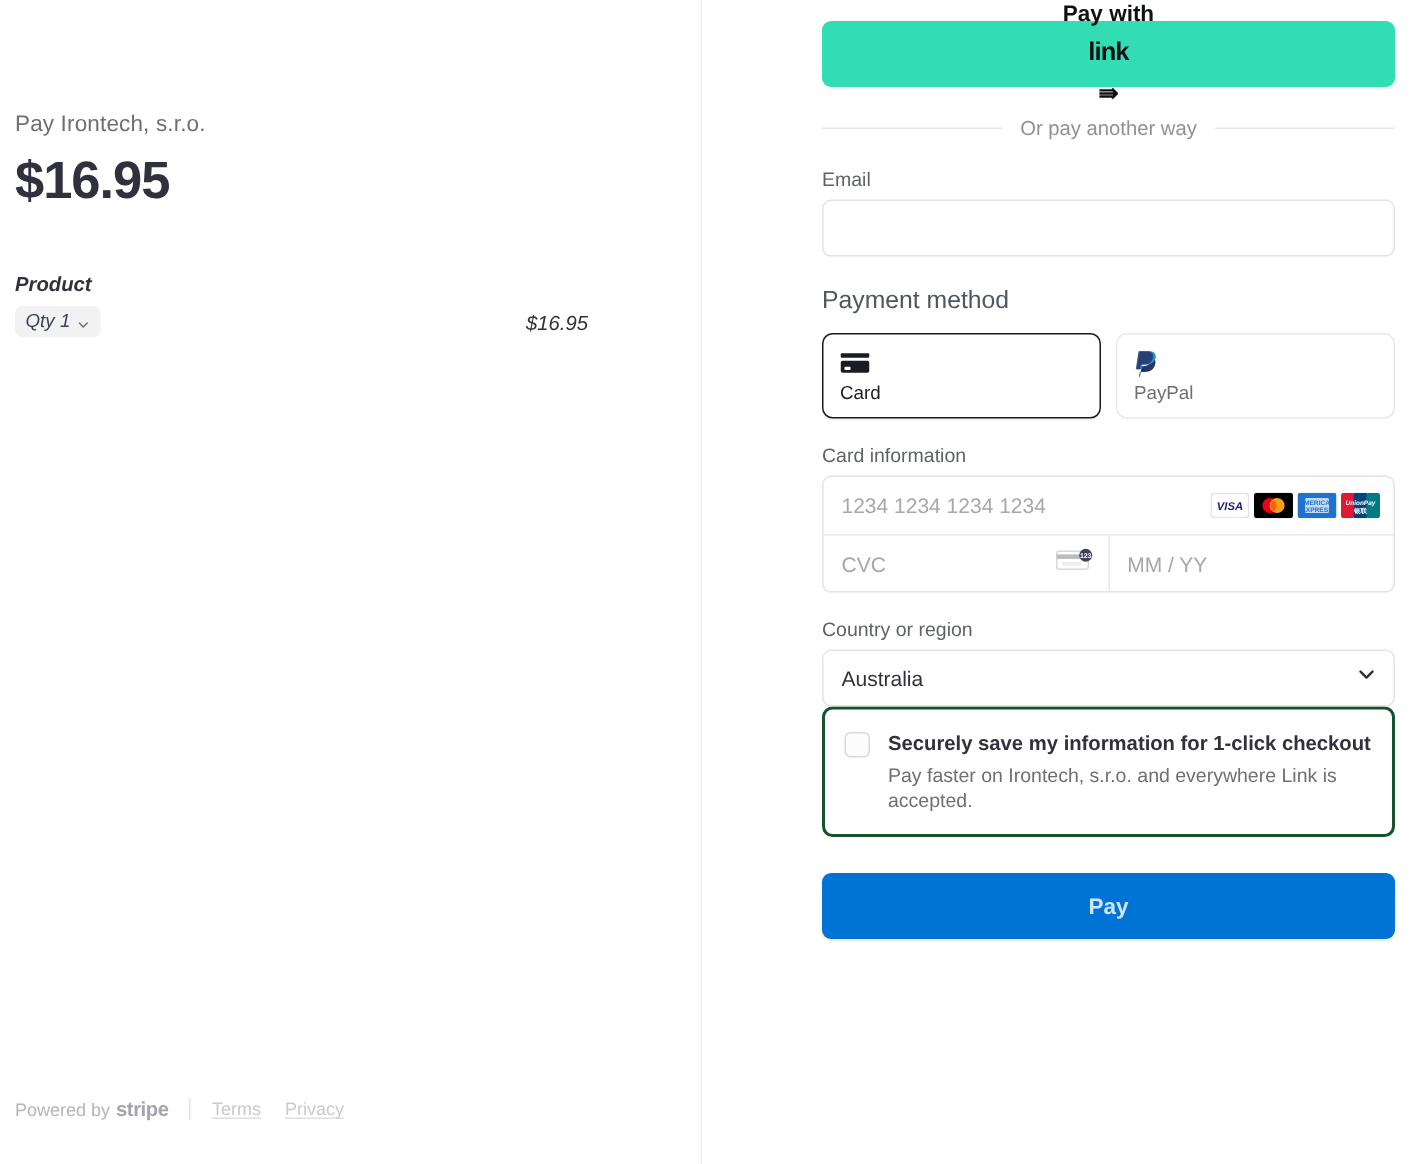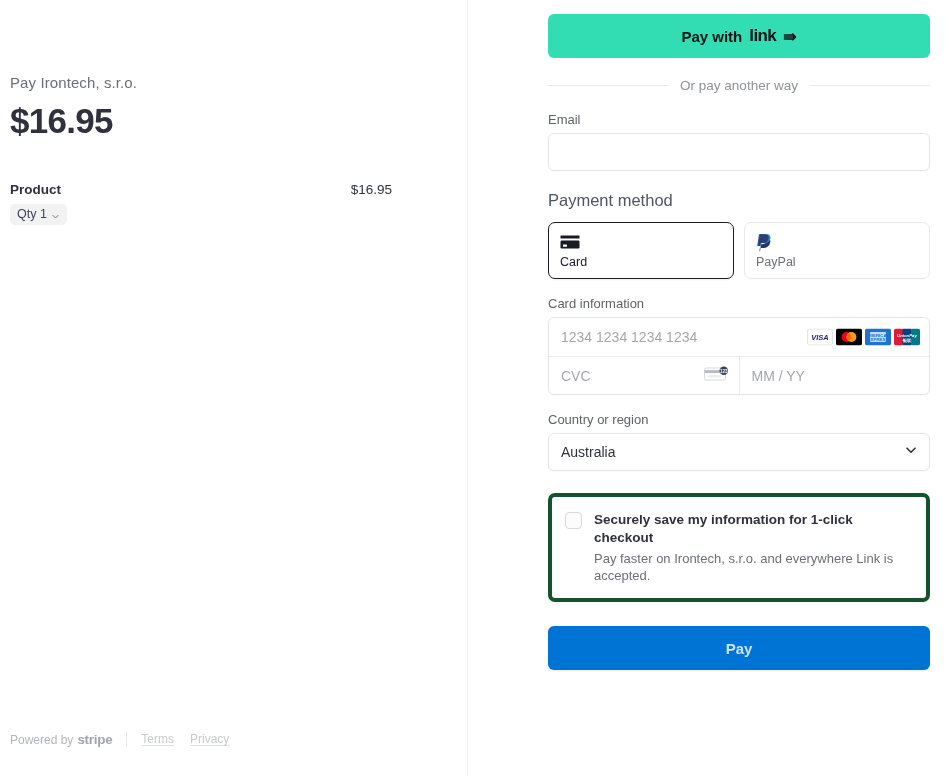--- a/index.html
+++ b/index.html
@@ -24,21 +24,21 @@
   .summary { padding: 73px 0 0 10px; }
   .merchant-line {
     font-size: 15px; color: #6d6e78; font-weight: 400;
     letter-spacing: 0.1px; line-height: 20px;
   }
   .amount {
     font-size: 35px; color: #30313d; font-weight: 600;
     letter-spacing: -0.7px; line-height: 44px; margin-top: 6px;
   }
   .line-items { margin-top: 38px; width: 382px; }
-  .line-item-row { display: flex; justify-content: space-between; align-items: flex-start; }
+  .line-item-row { display: flex; justify-content: space-between; align-items: flex-end; font-style: italic; }
   .li-name { font-size: 13.5px; color: #30313d; font-weight: 600; line-height: 18px; }
   .li-price { font-size: 13.5px; color: #30313d; font-weight: 500; line-height: 18px; }
   .qty-pill {
     display: inline-flex; align-items: center; gap: 4px;
     margin-top: 5px; padding: 2px 7px 3px 7px;
     background: #f2f2f3; border-radius: 5px;
     font-size: 12.5px; color: #3c4257; line-height: 16px;
   }
   .qty-chev { display: inline-block; width: 9px; height: 9px; position: relative; top: -1px; }
   .footer {
@@ -62,20 +62,21 @@
     position: relative; overflow: hidden;
   }
   .form-wrap { width: 382px; margin-left: 80px; padding-top: 14px; }
 
   .link-btn {
     width: 100%; height: 44px; border: none; border-radius: 6px;
     background: #33ddb3; cursor: pointer;
     display: flex; align-items: center; justify-content: center; gap: 7px;
     font-size: 15px; font-weight: 600; color: #0e1114;
     font-family: "Liberation Sans", sans-serif;
+    flex-direction: column;
   }
   .link-word { font-weight: 800; font-size: 17px; letter-spacing: -0.6px; }
   .link-arrow { font-size: 16px; font-weight: 600; }
 
   .or-divider {
     display: flex; align-items: center; gap: 12px;
     margin-top: 20px; color: #8f9199; font-size: 13.5px;
   }
   .or-divider .rule { flex: 1; height: 1px; background: #e8e8eb; }
 
@@ -136,21 +137,21 @@
   }
   .cvc-icon { position: absolute; right: 9px; top: 50%; transform: translateY(-50%); }
 
   .select-wrap { position: relative; }
   .select-wrap .chev {
     position: absolute; right: 12px; top: 50%; transform: translateY(-50%);
     pointer-events: none;
   }
 
   .save-box {
-    margin-top: 22px; border: 4px solid #14532d; border-radius: 7px;
+    border: 2px solid #14532d; border-radius: 7px;
     background: #fff; padding: 14px 14px 14px 13px; display: flex; gap: 12px;
     box-shadow: 0 1px 1px rgba(0,0,0,0.02);
   }
   .save-checkbox {
     width: 17px; height: 17px; border: 1px solid #d8d9de; border-radius: 4px;
     background: #fcfcfd; flex: 0 0 17px; margin-top: 1px; cursor: pointer;
   }
   .save-title { font-size: 13.5px; font-weight: 600; color: #30313d; line-height: 18px; }
   .save-sub { font-size: 13px; color: #6d6e78; line-height: 17px; margin-top: 3px; max-width: 300px; }
 

